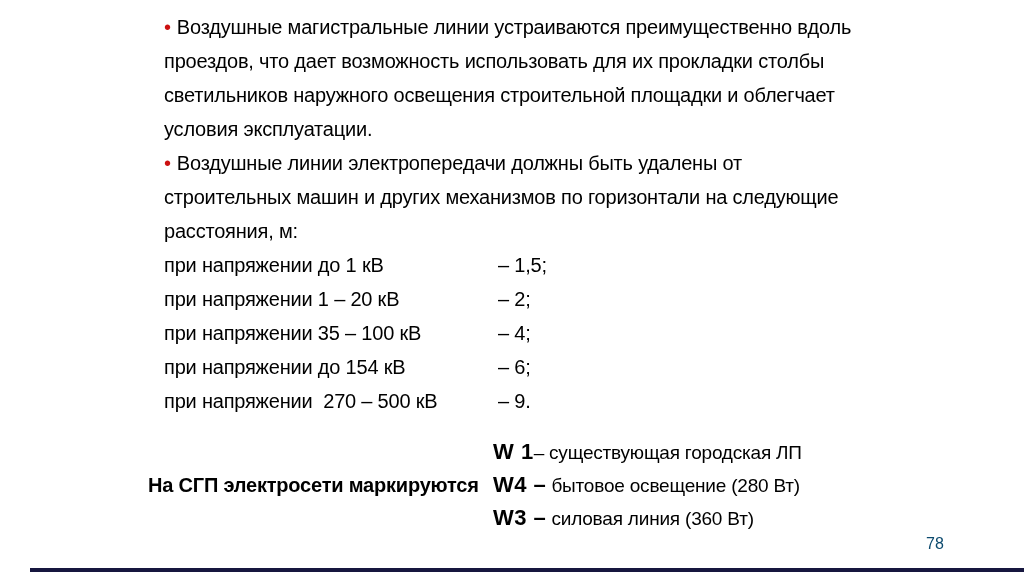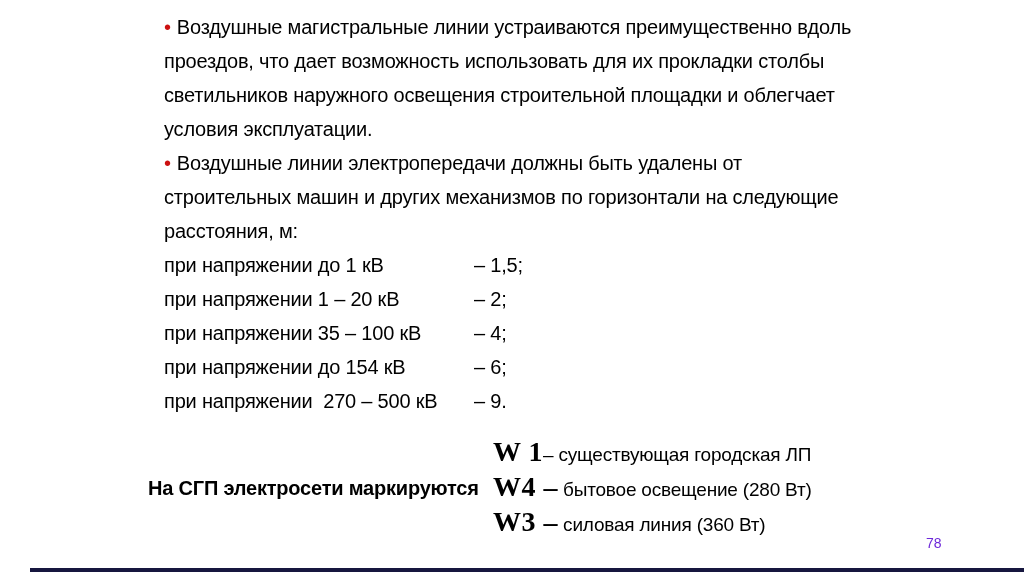--- a/index.html
+++ b/index.html
@@ -28,20 +28,21 @@
     margin-right: 6px;
   }
   .distances {
     margin-top: 0;
   }
   .dist-row {
     display: flex;
     font-size: 20px;
     line-height: 34px;
     letter-spacing: -0.2px;
+    gap: 24px;
   }
   .dist-label {
     width: 310px;
     white-space: pre-wrap;
   }
   .dist-value { white-space: pre-wrap; }
   .marking {
     position: absolute;
     left: 148px; top: 436px;
     display: flex;
@@ -59,29 +60,28 @@
     width: 430px;
   }
   .mark-line {
     font-size: 19px;
     line-height: 32px;
     white-space: pre-wrap;
     letter-spacing: -0.2px;
   }
   .mark-code {
     font-weight: bold;
-    font-size: 28px;
+    font-size: 22px;
     letter-spacing: 0.5px;
-    font-family: Liberation Serif, serif;
   }
   .page-number {
     position: absolute;
     left: 926px; top: 535px;
-    font-size: 14px;
-    color: #6d28d9;
+    font-size: 16px;
+    color: #0c4a6e;
   }
   .bottom-bar {
     position: absolute;
     left: 30px; right: 0; bottom: 2px;
     height: 4px;
   }
 </style>
 </head>
 <body style="background: rgb(255, 255, 255);">
 

